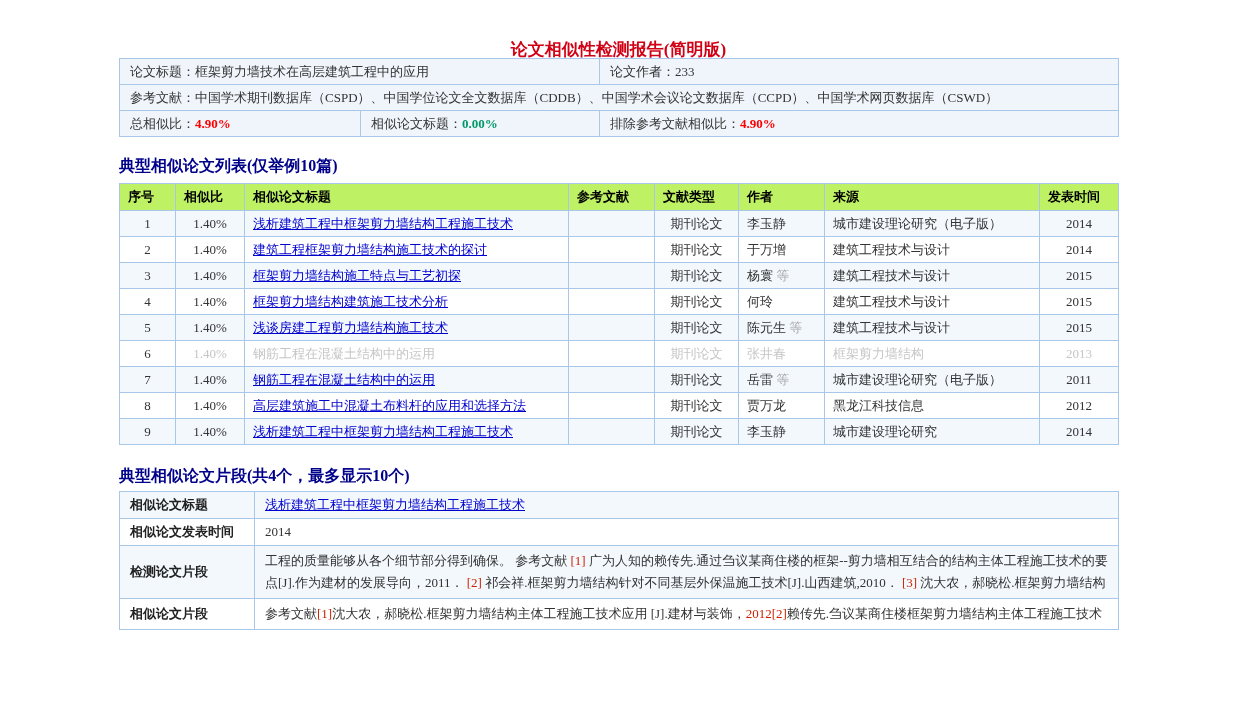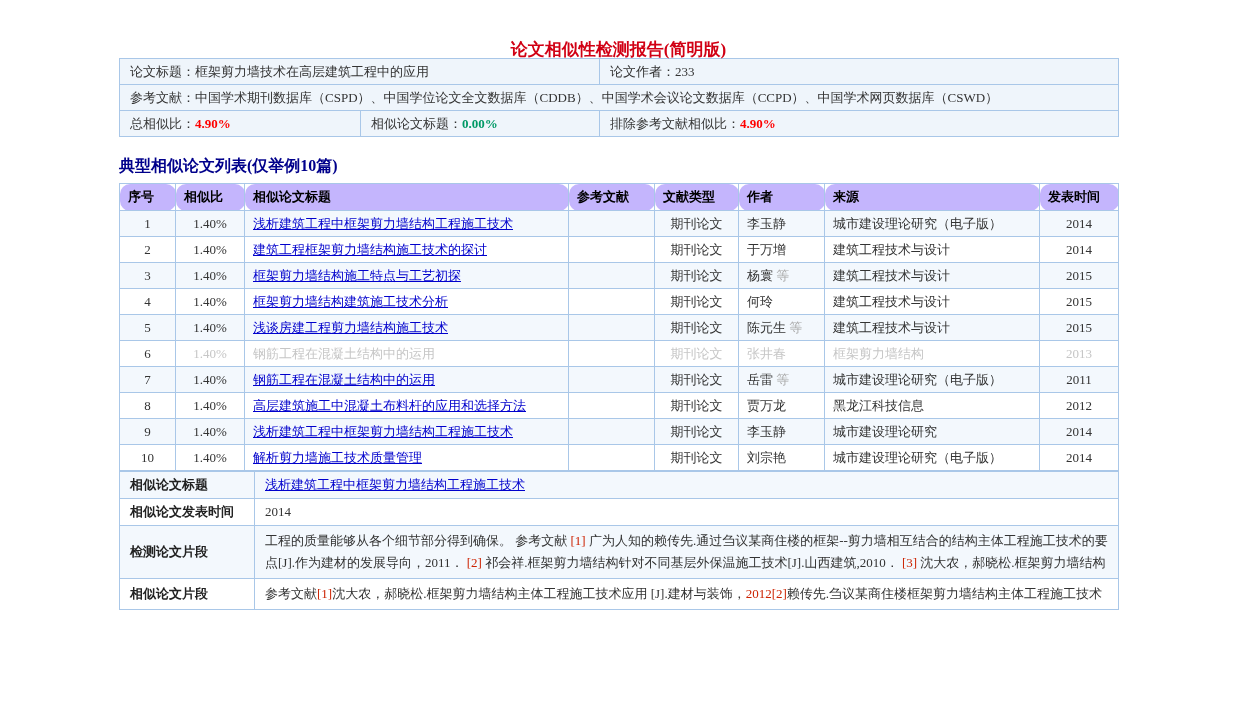--- a/index.html
+++ b/index.html
@@ -21,22 +21,22 @@
   .ratio-red{color:#ff0000;font-weight:bold;}
   .ratio-green{color:#009966;font-weight:bold;}
   
   .section-heading{
     font-size:16px;font-weight:bold;color:#00008b;
     margin:22px 0 10px 0;line-height:14px;
   }
   .section-heading.second{margin-top:24px;margin-bottom:8px;}
   
   .list-table th{
-    height:26px;background:#c4b5fd;color:#000;font-weight:bold;
-    padding:0 8px;text-align:left;border-radius:10px;
+    height:26px;background:#bef264;color:#000;font-weight:bold;
+    padding:0 8px;text-align:left;
   }
   .list-table td{height:25px;padding:0 8px;background:#ffffff;}
   .list-table tbody tr:nth-child(odd) td{background:#f3f8fd;}
   .al-c{text-align:center;}
   .al-l{text-align:left;}
   a.paper-link{color:#0000cc;text-decoration:underline;}
   .etal{color:#aaaaaa;}
   tr.dimmed td, tr.dimmed td .etal{color:#c6c6c6;}
   tr.dimmed td:first-child{color:#333;}
   tr.dimmed .dim-title{color:#c6c6c6;text-decoration:none;}
@@ -190,33 +190,24 @@
         <tr>
           <td class="al-c">9</td>
           <td class="al-c">1.40%</td>
           <td class="al-l"><a href="#" class="paper-link">浅析建筑工程中框架剪力墙结构工程施工技术</a></td>
           <td class="al-c"></td>
           <td class="al-c">期刊论文</td>
           <td class="al-l">李玉静</td>
           <td class="al-l">城市建设理论研究</td>
           <td class="al-c">2014</td>
         </tr>
-        <tr>
-          <td class="al-c">10</td>
-          <td class="al-c">1.40%</td>
-          <td class="al-l"><a href="#" class="paper-link">解析剪力墙施工技术质量管理</a></td>
-          <td class="al-c"></td>
-          <td class="al-c">期刊论文</td>
-          <td class="al-l">刘宗艳</td>
-          <td class="al-l">城市建设理论研究（电子版）</td>
-          <td class="al-c">2014</td>
-        </tr>
       </tbody>
   </table>
 
+  <div class="section-heading second">典型相似论文片段(共4个，最多显示10个)</div>
 
   <table class="frag-table">
     <colgroup>
         <col style="width:135px">
         <col style="width:864px">
       </colgroup>
     <tbody id="frag-body">
         <tr class="rowmin">
           <th>相似论文标题</th>
           <td><a href="#" class="paper-link">浅析建筑工程中框架剪力墙结构工程施工技术</a></td>

